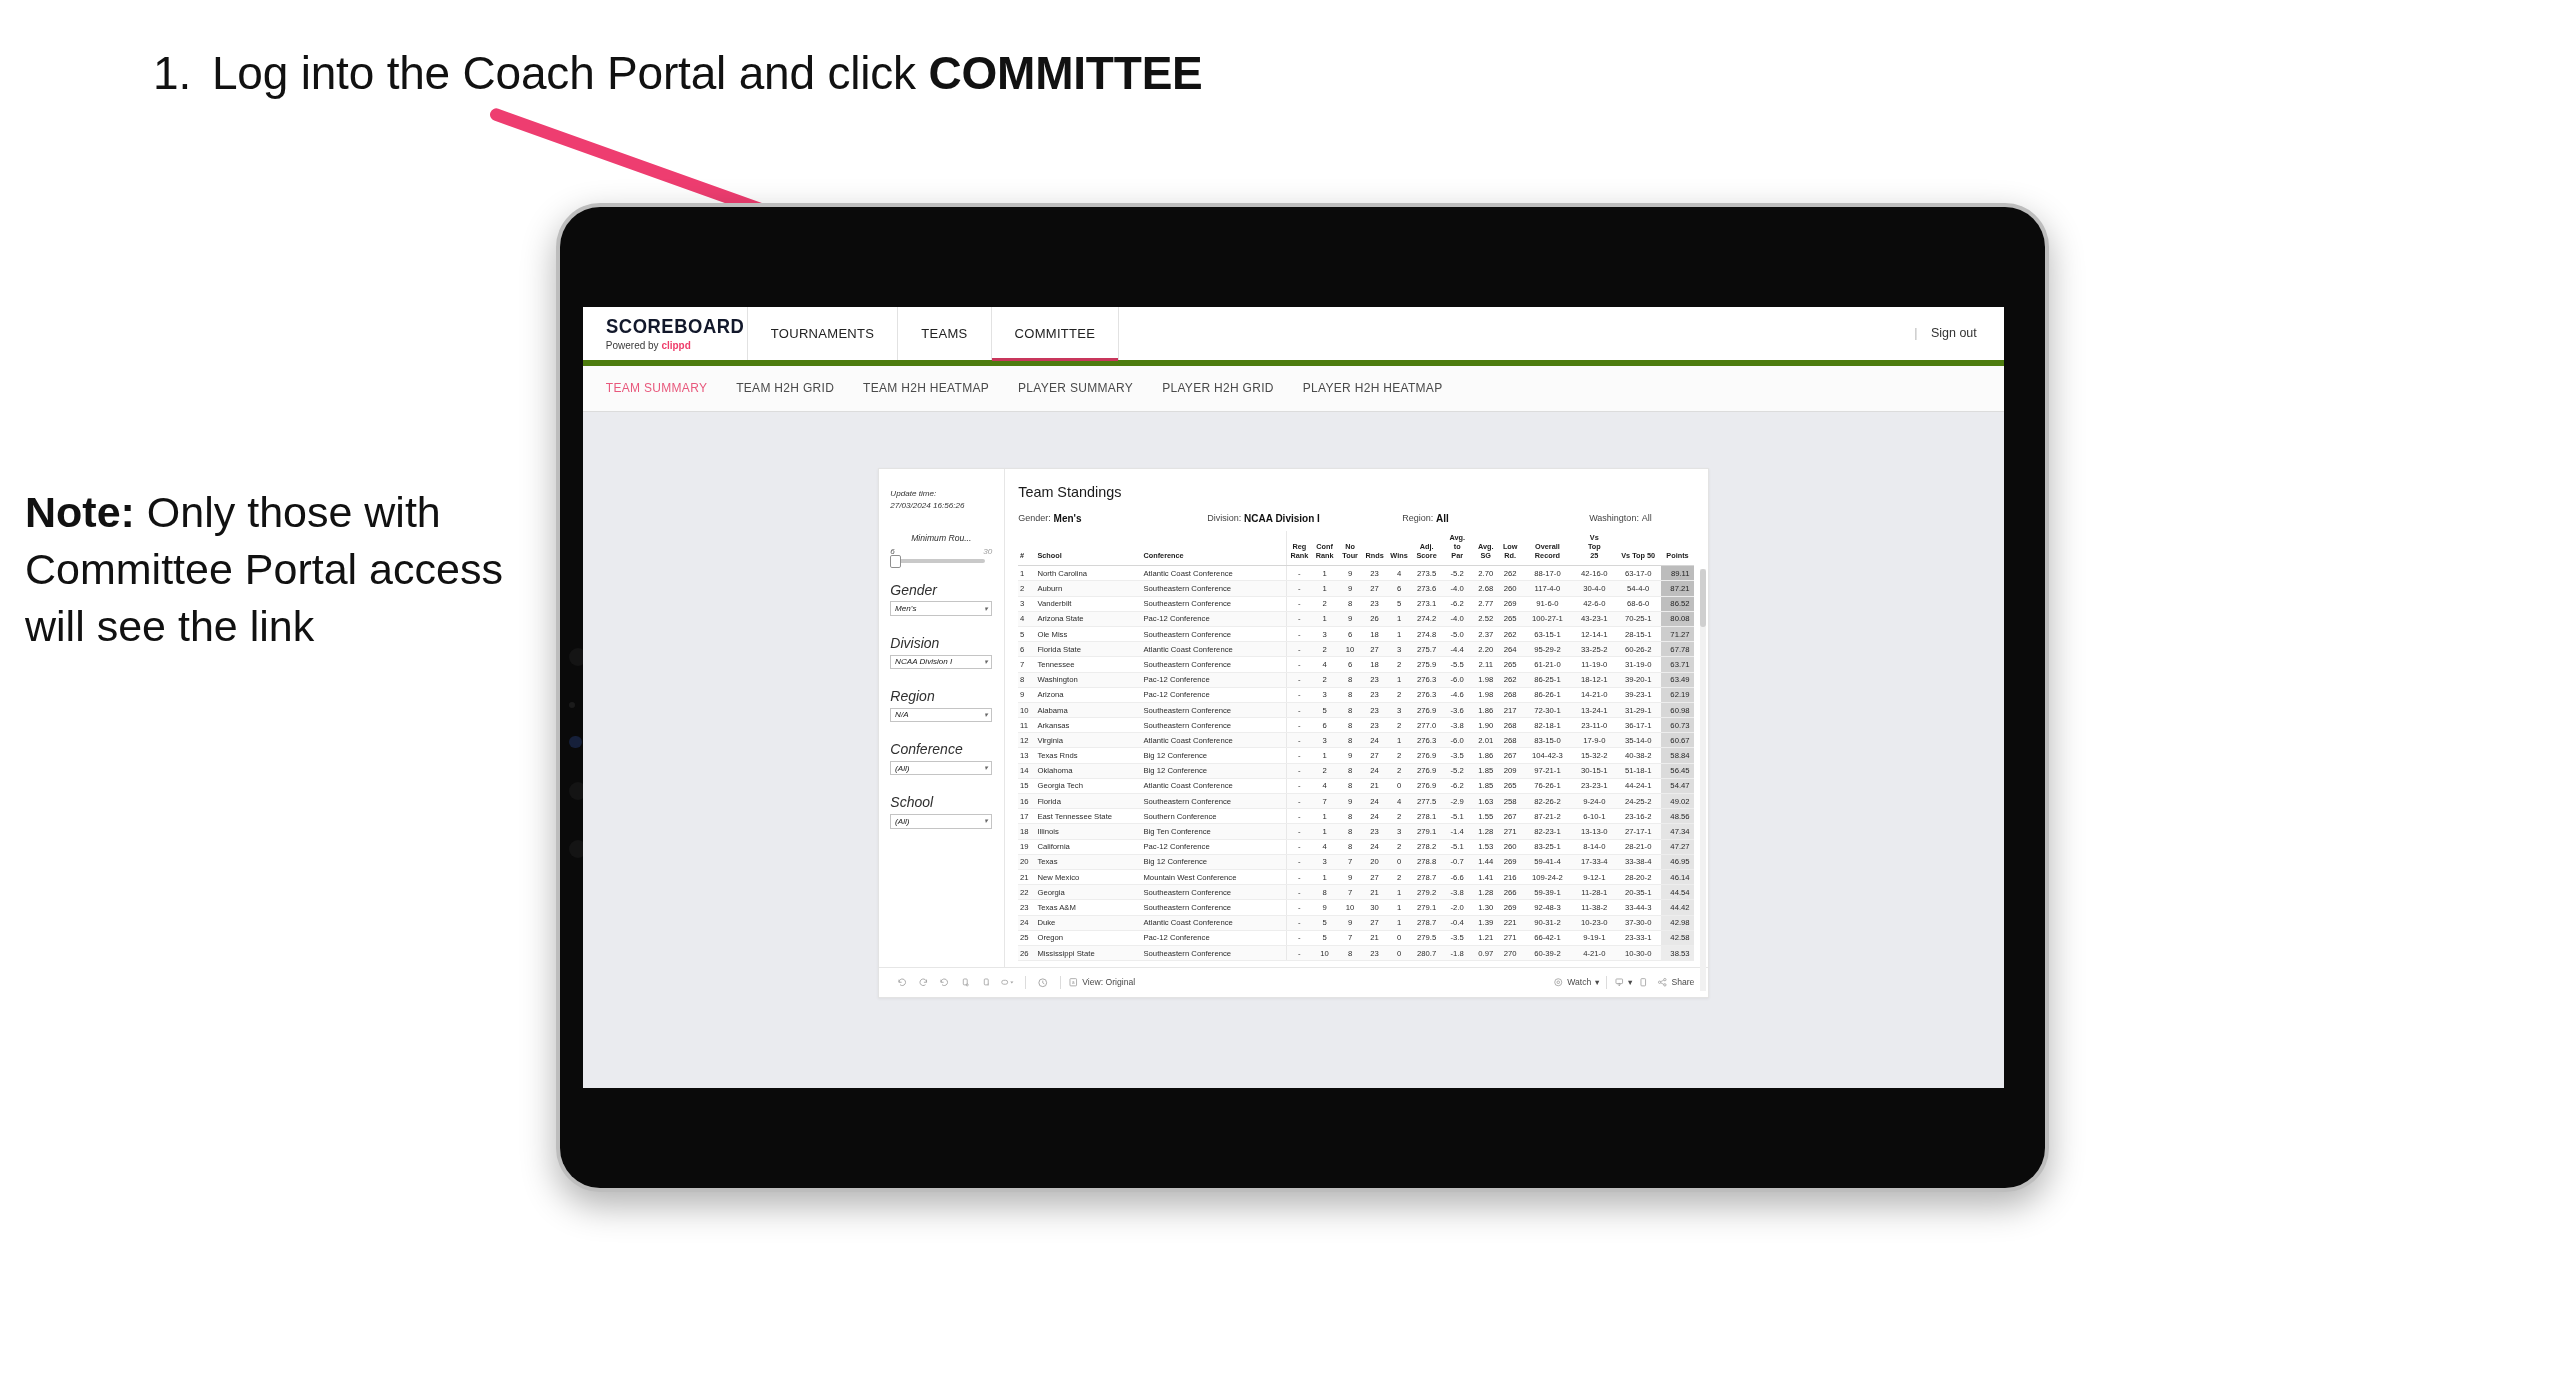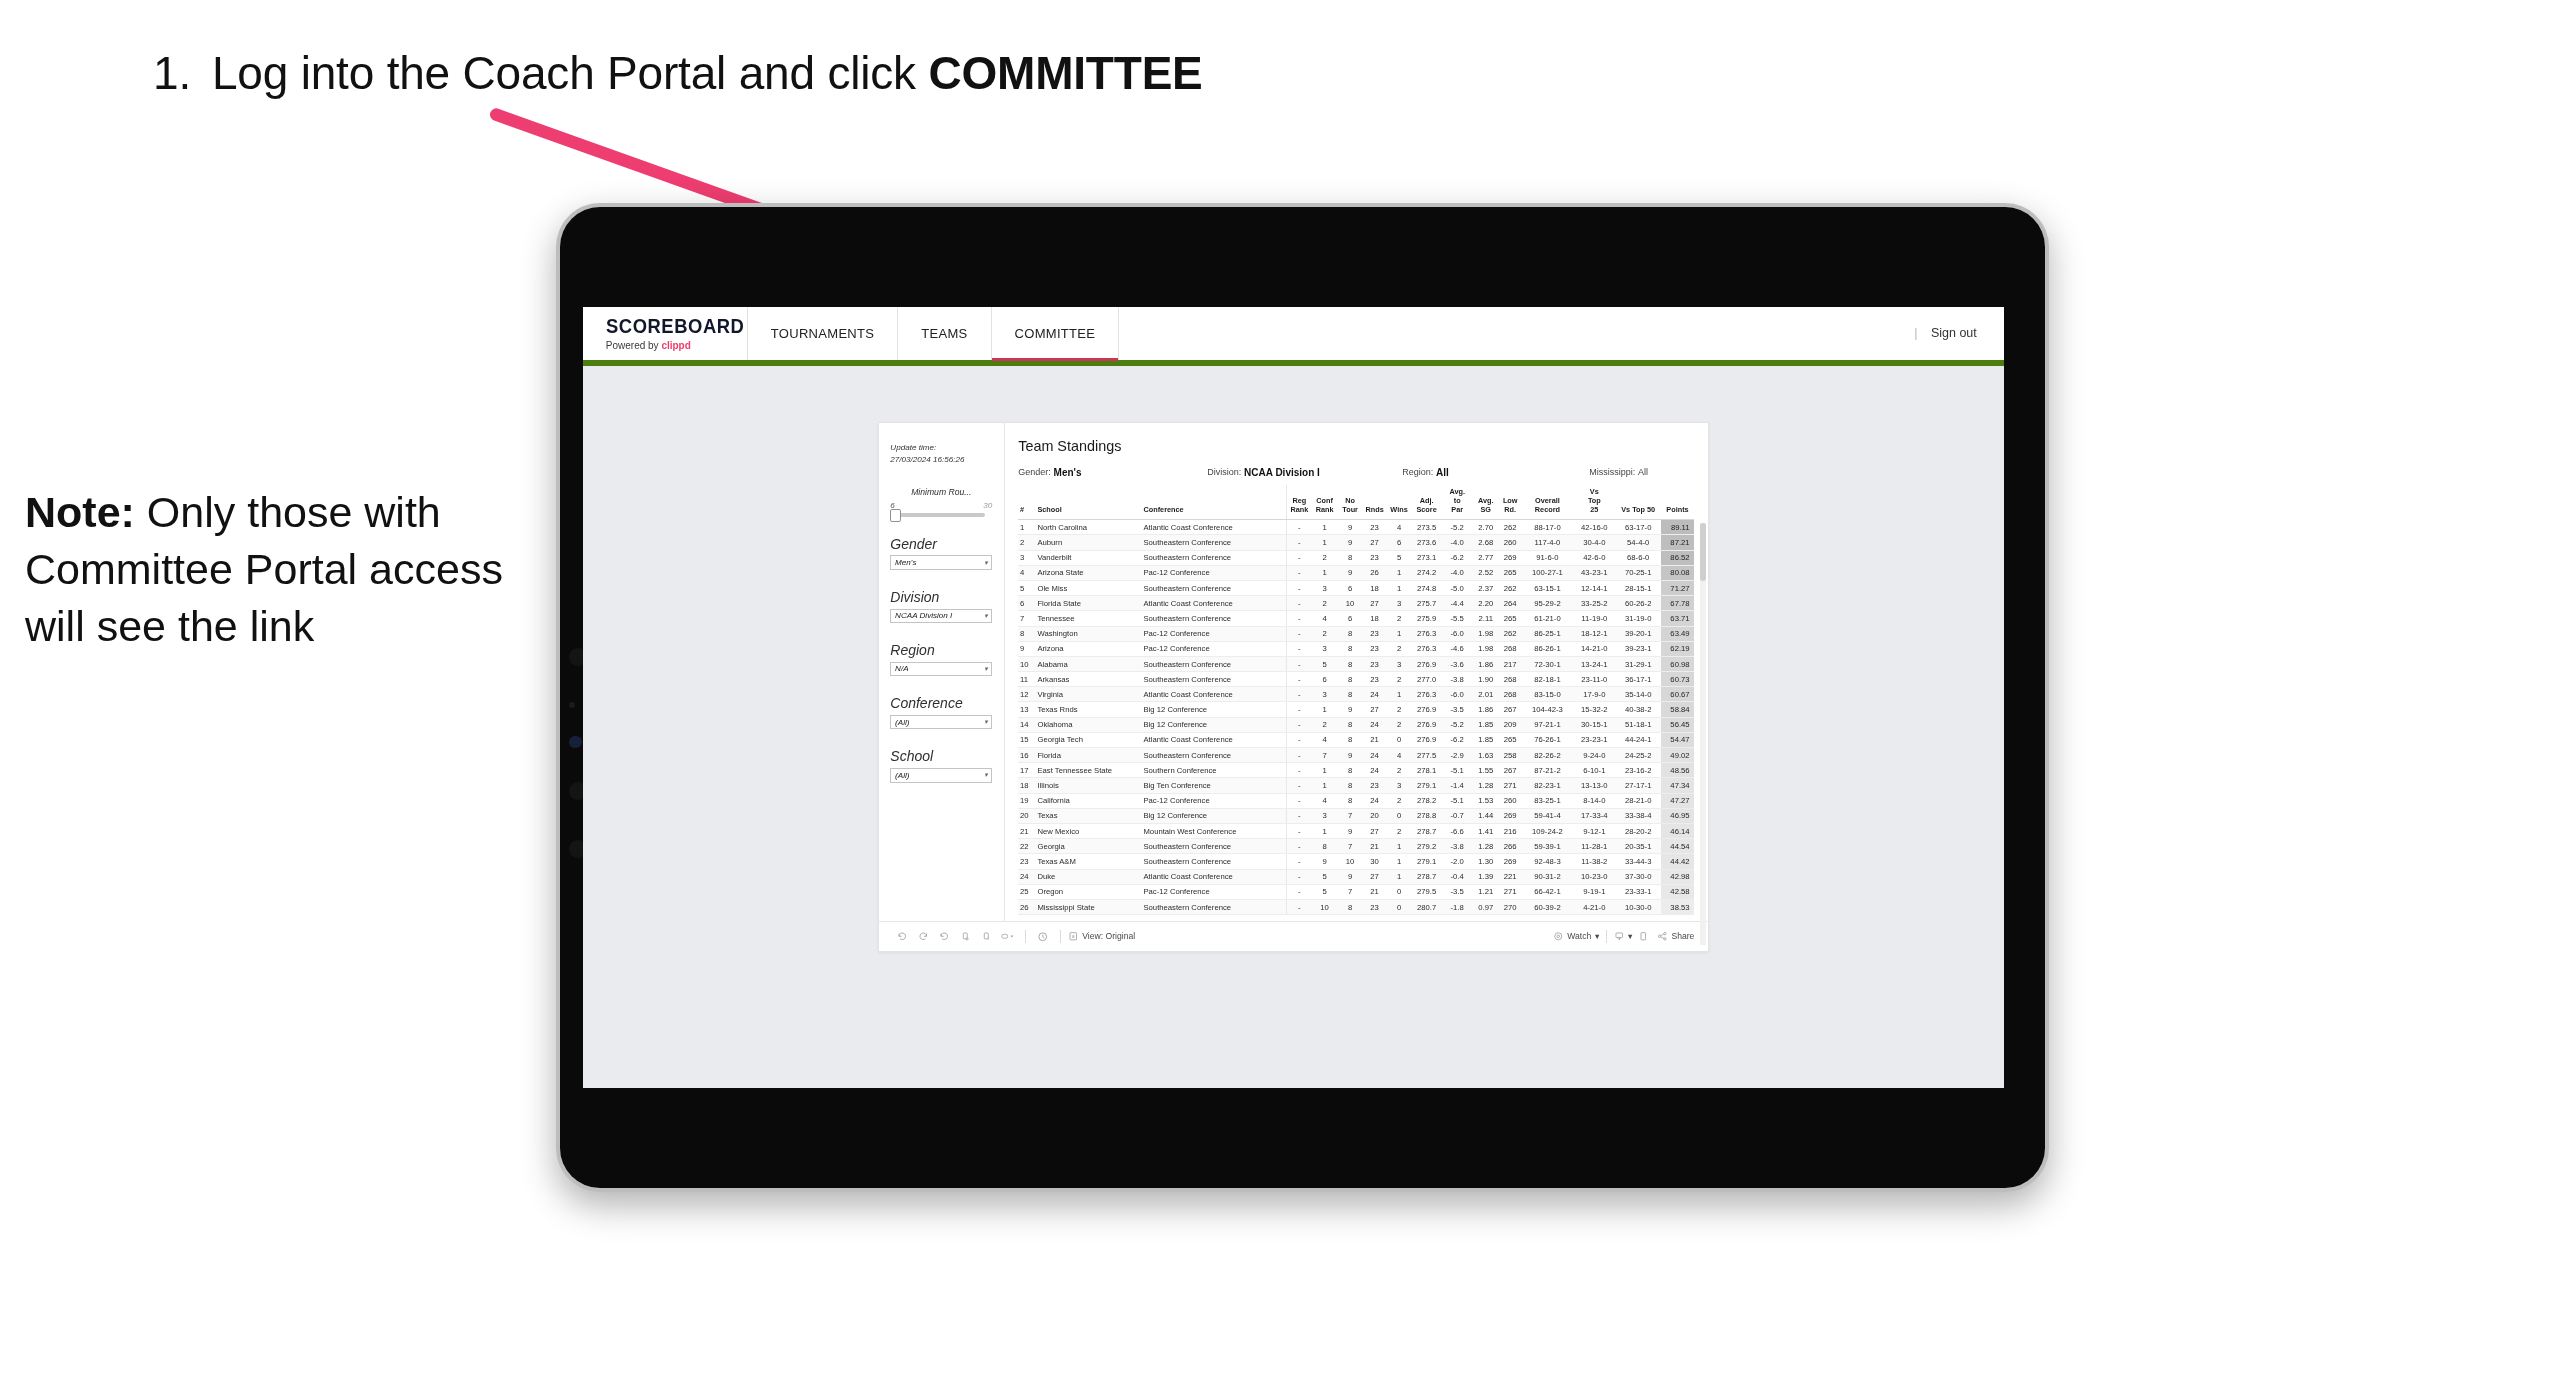--- a/index.html
+++ b/index.html
@@ -198,20 +198,28 @@
         <div class="nav-item active">
             <span>COMMITTEE</span>
           </div>
         <div class="nav-item nav-spacer"></div>
         <div class="signout">
           <span class="bar">|</span>
           <span>Sign out</span>
         </div>
       </div>
 
+      <div class="subnav">
+        <div class="subtab active">TEAM SUMMARY</div>
+        <div class="subtab">TEAM H2H GRID</div>
+        <div class="subtab">TEAM H2H HEATMAP</div>
+        <div class="subtab">PLAYER SUMMARY</div>
+        <div class="subtab">PLAYER H2H GRID</div>
+        <div class="subtab">PLAYER H2H HEATMAP</div>
+      </div>
 
       <div class="viz-wrap">
         <div class="viz-card">
           <div class="viz-body">
 
             <div class="filters">
               <div class="upd">
                 <div>Update time:</div>
                 <div>27/03/2024 16:56:26</div>
               </div>
@@ -278,21 +286,21 @@
                   </div>
                   <div class="fi i1">
                     <span>Division:</span>
                       <b>NCAA Division I</b>
                   </div>
                   <div class="fi i2">
                     <span>Region:</span>
                       <b>All</b>
                   </div>
                   <div class="fi">
-                    <span>Mississippi:</span>
+                    <span>Washington:</span>
                       <span>All</span>
                   </div>
                 </div>
               </div>
 
               <div style="padding:0 13.4px 5.8px 13.4px;position:relative;">
                 <table>
                   <colgroup>
                     <col style="width:17px">
                       <col style="width:104px">

